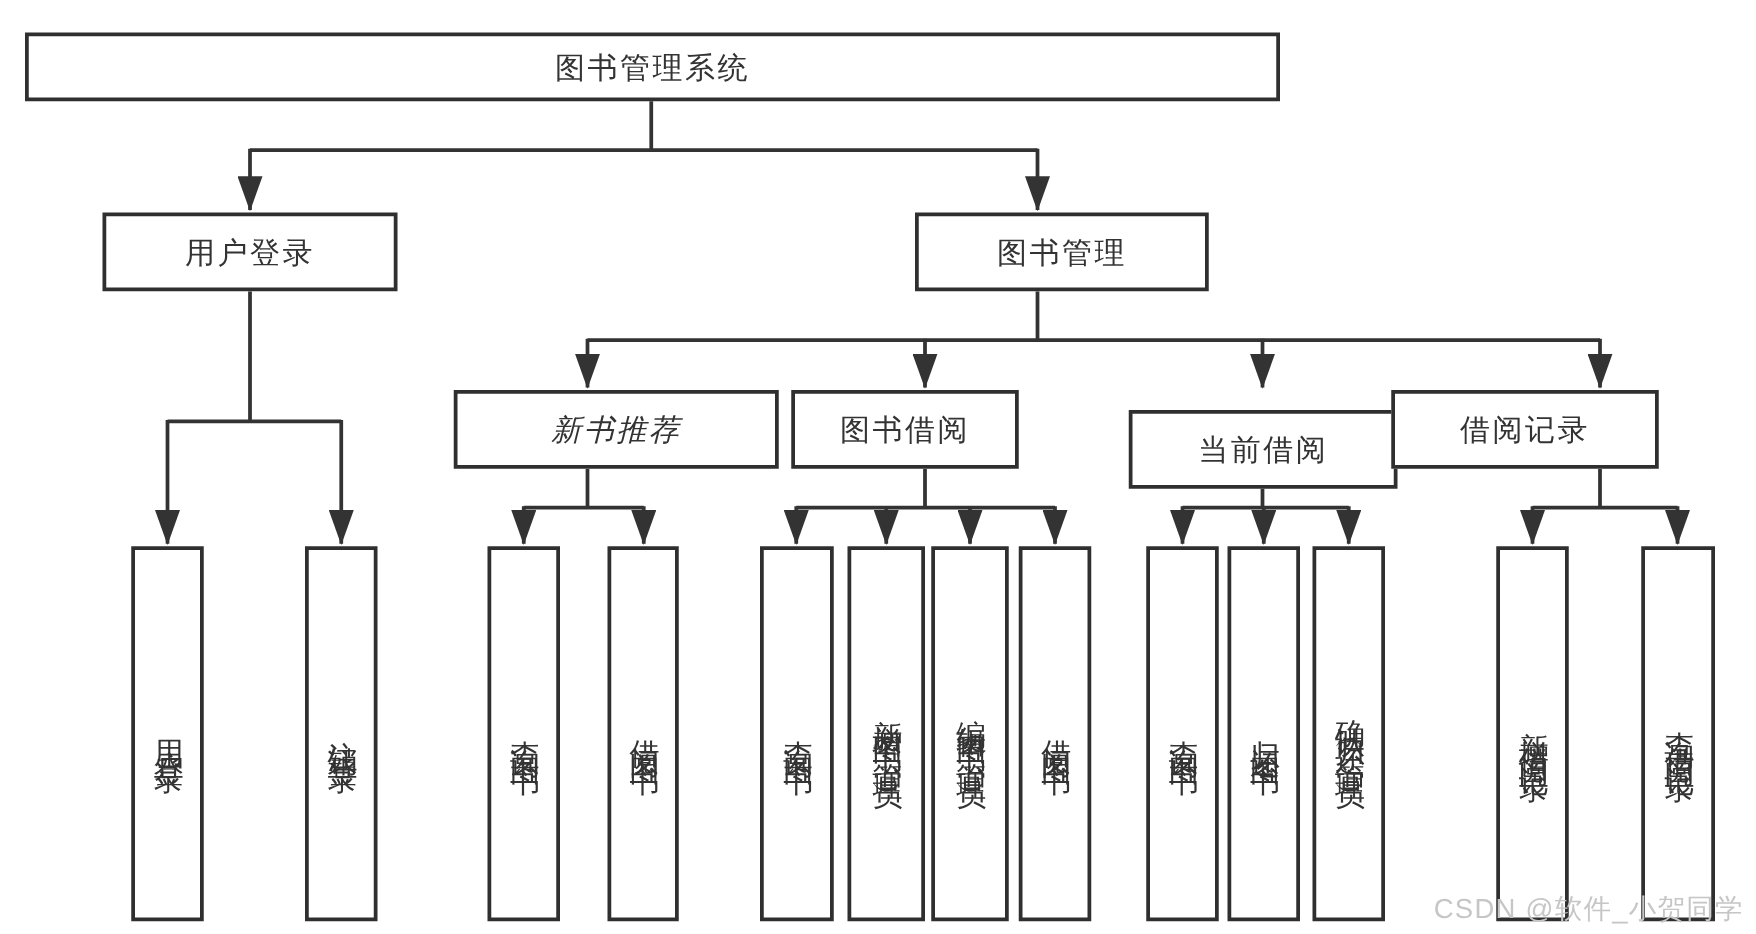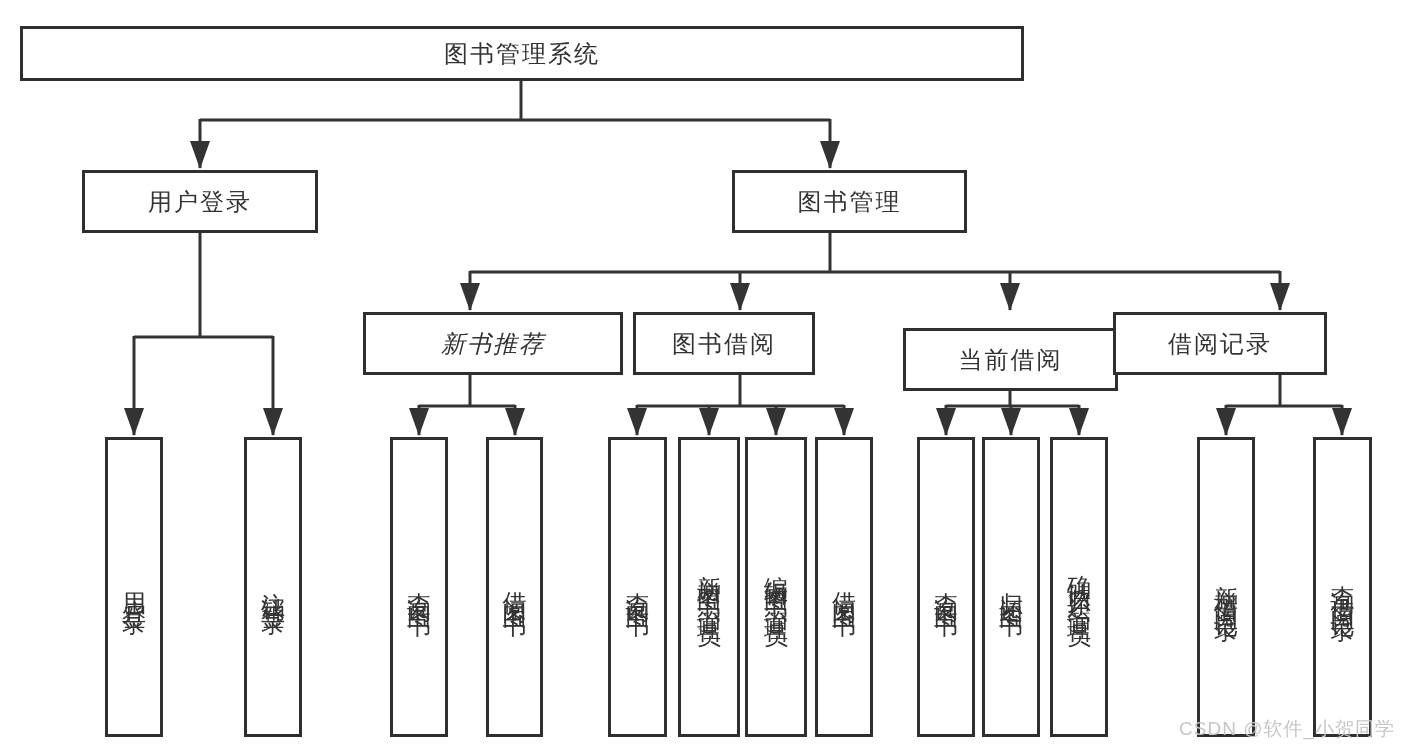--- a/index.html
+++ b/index.html
@@ -36,21 +36,21 @@
     writing-mode: vertical-rl;
     text-orientation: mixed;
     letter-spacing: 7px;
     line-height: 1;
     font-size: 24px;
   }
   .watermark {
     position: absolute;
     right: 10px;
     bottom: 5px;
-    font-size: 19px;
+    font-size: 22px;
     letter-spacing: 1px;
     color: var(--watermark, #c6c6c6);
     z-index: 5;
   }
 </style>
 </head>
 <body>
 
 <div class="canvas">
 

